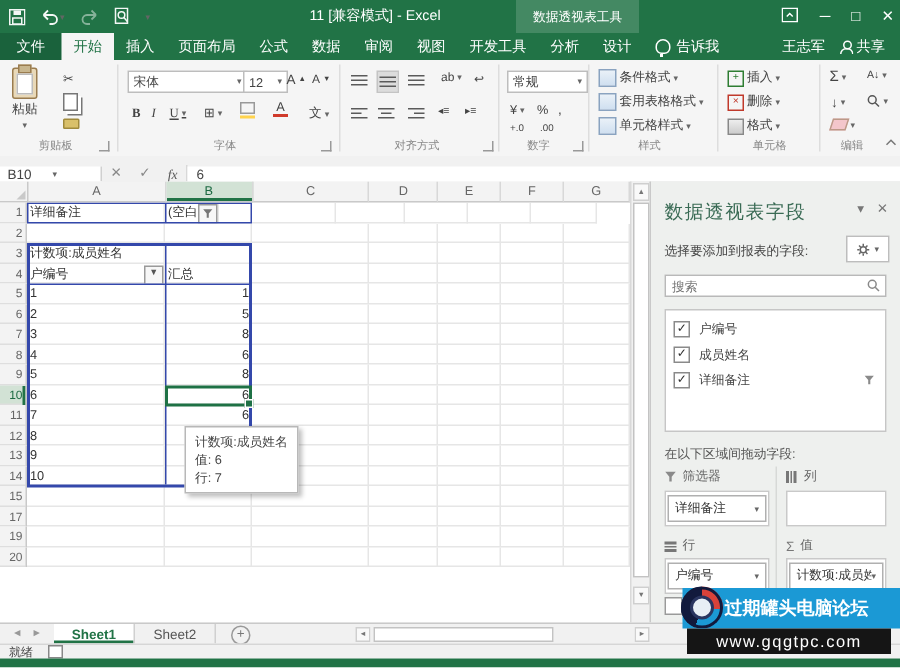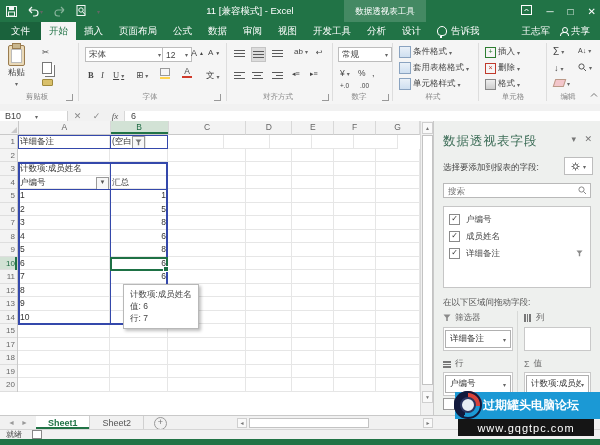--- a/index.html
+++ b/index.html
@@ -602,30 +602,20 @@
         <div class="rowhead">17</div>
         <div class="gcell" style="width: 92px;"></div>
         <div class="gcell" style="width: 58px;"></div>
         <div class="gcell" style="width: 78px;"></div>
         <div class="gcell" style="width: 46px;"></div>
         <div class="gcell" style="width: 42px;"></div>
         <div class="gcell" style="width: 42px;"></div>
         <div class="gcell" style="width: 44px;"></div>
       </div>
       <div class="grow">
-        <div class="rowhead">18</div>
-        <div class="gcell" style="width: 92px;"></div>
-        <div class="gcell" style="width: 58px;"></div>
-        <div class="gcell" style="width: 78px;"></div>
-        <div class="gcell" style="width: 46px;"></div>
-        <div class="gcell" style="width: 42px;"></div>
-        <div class="gcell" style="width: 42px;"></div>
-        <div class="gcell" style="width: 44px;"></div>
-      </div>
-      <div class="grow">
         <div class="rowhead">19</div>
         <div class="gcell" style="width: 92px;"></div>
         <div class="gcell" style="width: 58px;"></div>
         <div class="gcell" style="width: 78px;"></div>
         <div class="gcell" style="width: 46px;"></div>
         <div class="gcell" style="width: 42px;"></div>
         <div class="gcell" style="width: 42px;"></div>
         <div class="gcell" style="width: 44px;"></div>
       </div>
       <div class="grow">

